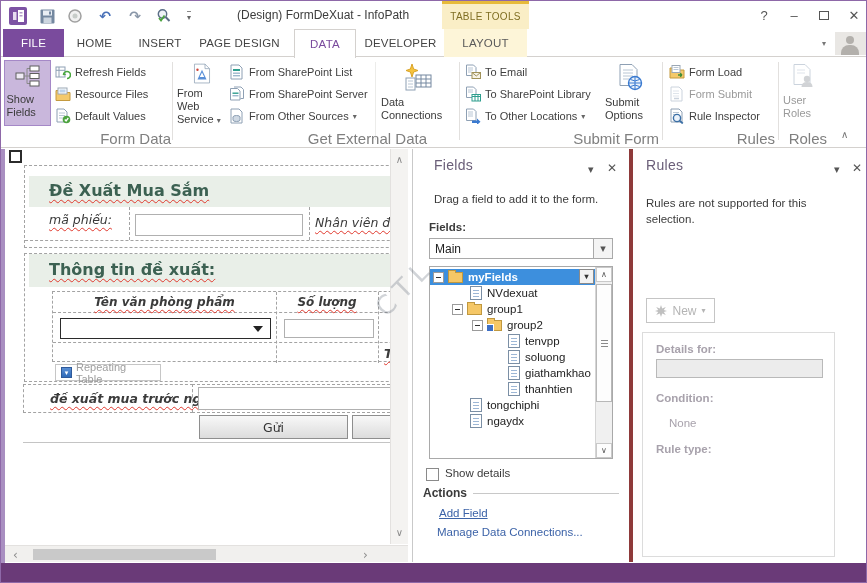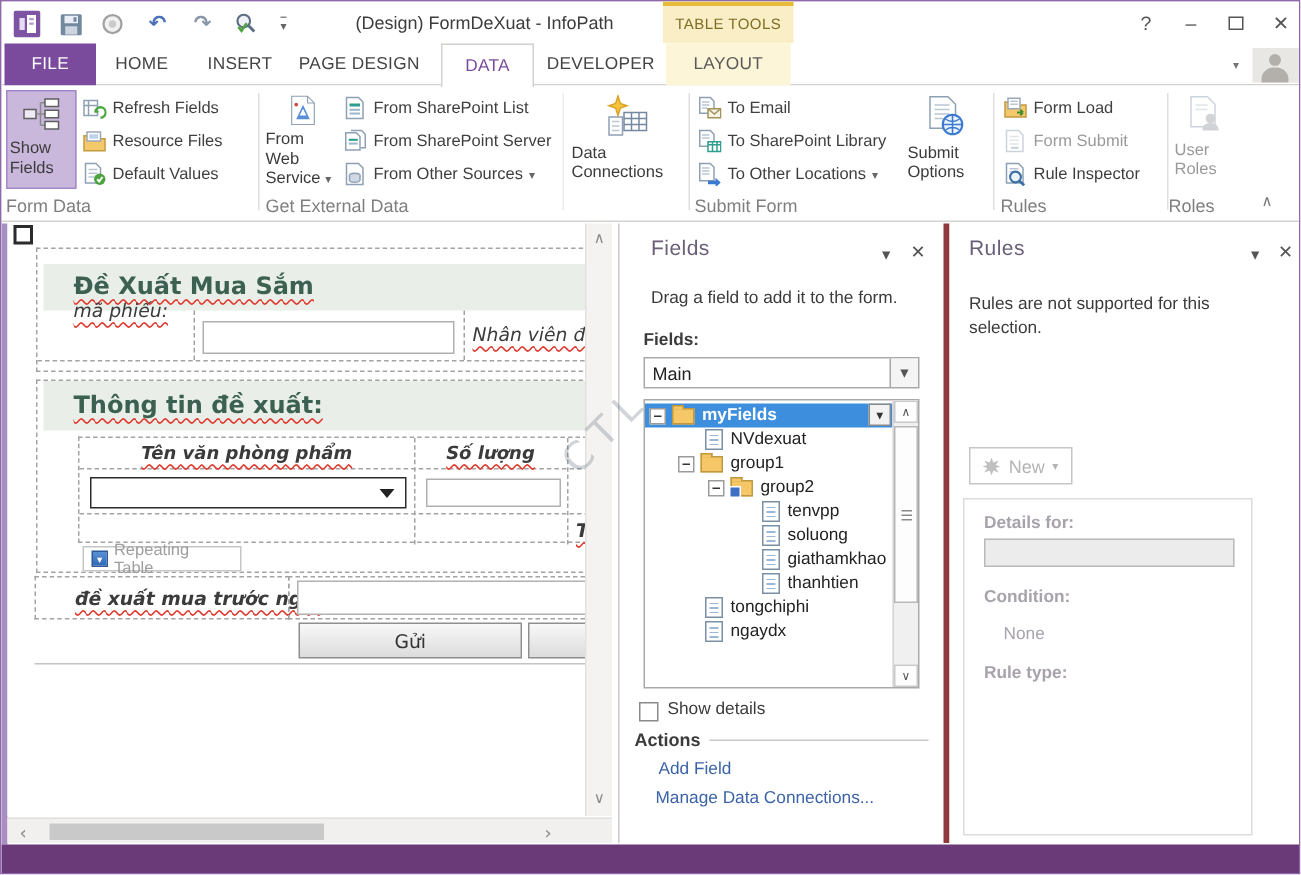--- a/index.html
+++ b/index.html
@@ -34,21 +34,21 @@
   .avcaret{position:absolute;left:821px;top:38px;font-size:8px;color:#777}
 
   
   .ribbon{position:absolute;left:0;top:56px;width:100%;height:91px;background:#fff;border-bottom:1px solid #d4d1ce}
   .bigbtn{position:absolute;top:3px;height:66px;display:flex;flex-direction:column;align-items:center;padding-top:3px}
   .bigsel{background:#c9b7dc;border:1px solid #a588c7}
   .biglbl{font-size:11px;line-height:1.18;color:#3b3b3b;margin-top:3px}
   .ritem{position:absolute;height:20px;display:flex;align-items:center;gap:4px;font-size:11px;color:#3f3f3f;white-space:nowrap}
   .rdis{color:#9a9a9a}
   .rdis svg{opacity:.45}
-  .grplbl{position:absolute;top:73px;height:14px;font-size:12px;color:#7f7f7f;text-align:left;width:100%}
+  .grplbl{position:absolute;top:73px;height:14px;font-size:15px;color:#7f7f7f;text-align:right;width:100%}
   .grpwrap{position:absolute;top:0;height:91px}
   .divider{position:absolute;top:5px;height:78px;width:1px;background:#e2e0de}
   .caret{font-size:8px;color:#666;font-family:"DejaVu Sans",sans-serif}
   .collapse{position:absolute;left:840px;top:72px;font-size:10px;color:#777;font-family:"DejaVu Sans",sans-serif}
 
   
   .workspace{position:absolute;left:0;top:148px;width:867px;height:414px;background:#fff}
   .lstrip{position:absolute;left:0;top:0;width:4px;height:414px;background:#a98fc1}
 
   
@@ -96,21 +96,21 @@
   .i1{padding-left:22px}.i2{padding-left:40px}.i3{padding-left:78px}.i0{padding-left:3px}
   .tdd{position:absolute;right:1px;top:0;width:15px;height:15px;background:#f2f2f2;border:1px solid #8a8a8a;display:flex;align-items:center;justify-content:center;color:#333;font-size:8px}
   .tsb{position:absolute;right:0;top:0;width:17px;height:100%;background:#f0f0f0;border-left:1px solid #d5d5d5}
   .tsbtn{width:16px;height:15px;display:flex;align-items:center;justify-content:center;border:1px solid #c9c9c9;background:#fdfdfd}
   .tthumb{position:absolute;left:0;top:17px;width:16px;height:118px;border:1px solid #b8b8b8;background:#fdfdfd;display:flex;flex-direction:column;align-items:center;justify-content:center;gap:2px}
   .grip{width:7px;height:1px;background:#8a8a8a}
   .cbx{position:absolute;width:13px;height:13px;border:1px solid #8a8a8a;background:#fff}
   .acthdr{position:absolute;display:flex;align-items:center;gap:6px;font-size:12px;color:#3b3b3b;font-weight:bold}
   .actline{height:1px;background:#c8c8c8;flex:1}
   .link{font-size:11.5px;color:#3c63a8}
-  .u{}
+  .u{text-decoration:underline}
   .reddiv{position:absolute;left:628px;top:0;width:4px;height:413px;background:#8e3a3a}
 
   
   .gray{color:#a8a2ac}
   .newbtn{position:absolute;border:1px solid #c5c5c5;background:#fff;display:flex;align-items:center;justify-content:center;gap:5px;font-size:12px;color:#b4b4b4}
   .rgroup{position:absolute;border:1px solid #dcdcdc;background:#fff}
   .dinput{position:absolute;background:#ececec;border:1px solid #b9b9b9}
 
   
   .statusbar{position:absolute;left:0;top:562px;width:867px;height:21px;background:#6a3a78}
@@ -387,21 +387,21 @@
     <div class="canvas">
       <div class="selsq"></div>
 
       <div class="a dash" style="left:19px;top:16px;width:420px;height:83px">
         <div class="greenbar" style="left:4px;top:10px;width:412px;height:31px">
           <span class="h1 a" style="left:20px;top:5px"><span class="sp">Đề Xuất Mua Sắm</span></span>
         </div>
         <div class="vdash" style="left:104px;top:41px;height:33px"></div>
         <div class="vdash" style="left:284px;top:41px;height:33px"></div>
         <div class="hdash" style="left:0;top:74px;width:420px"></div>
-        <span class="flbl a" style="left:24px;top:33px"><span class="sp">mã phiếu:</span></span>
+        <span class="flbl a" style="left:24px;top:46px"><span class="sp">mã phiếu:</span></span>
         <div class="tinput" style="left:110px;top:48px;width:168px;height:22px"></div>
         <span class="flbl a" style="left:290px;top:49px;white-space:nowrap"><span class="sp">Nhân viên đề x</span></span>
       </div>
 
       <div class="a dash" style="left:19px;top:104px;width:420px;height:129px">
         <div class="greenbar" style="left:4px;top:0;width:412px;height:33px">
           <span class="h1 a" style="left:20px;top:6px"><span class="sp">Thông tin đề xuất:</span></span>
         </div>
         <div class="a dash" style="left:27px;top:37px;width:400px;height:71px">
           <div class="hdash" style="left:0;top:20px;width:400px"></div>

